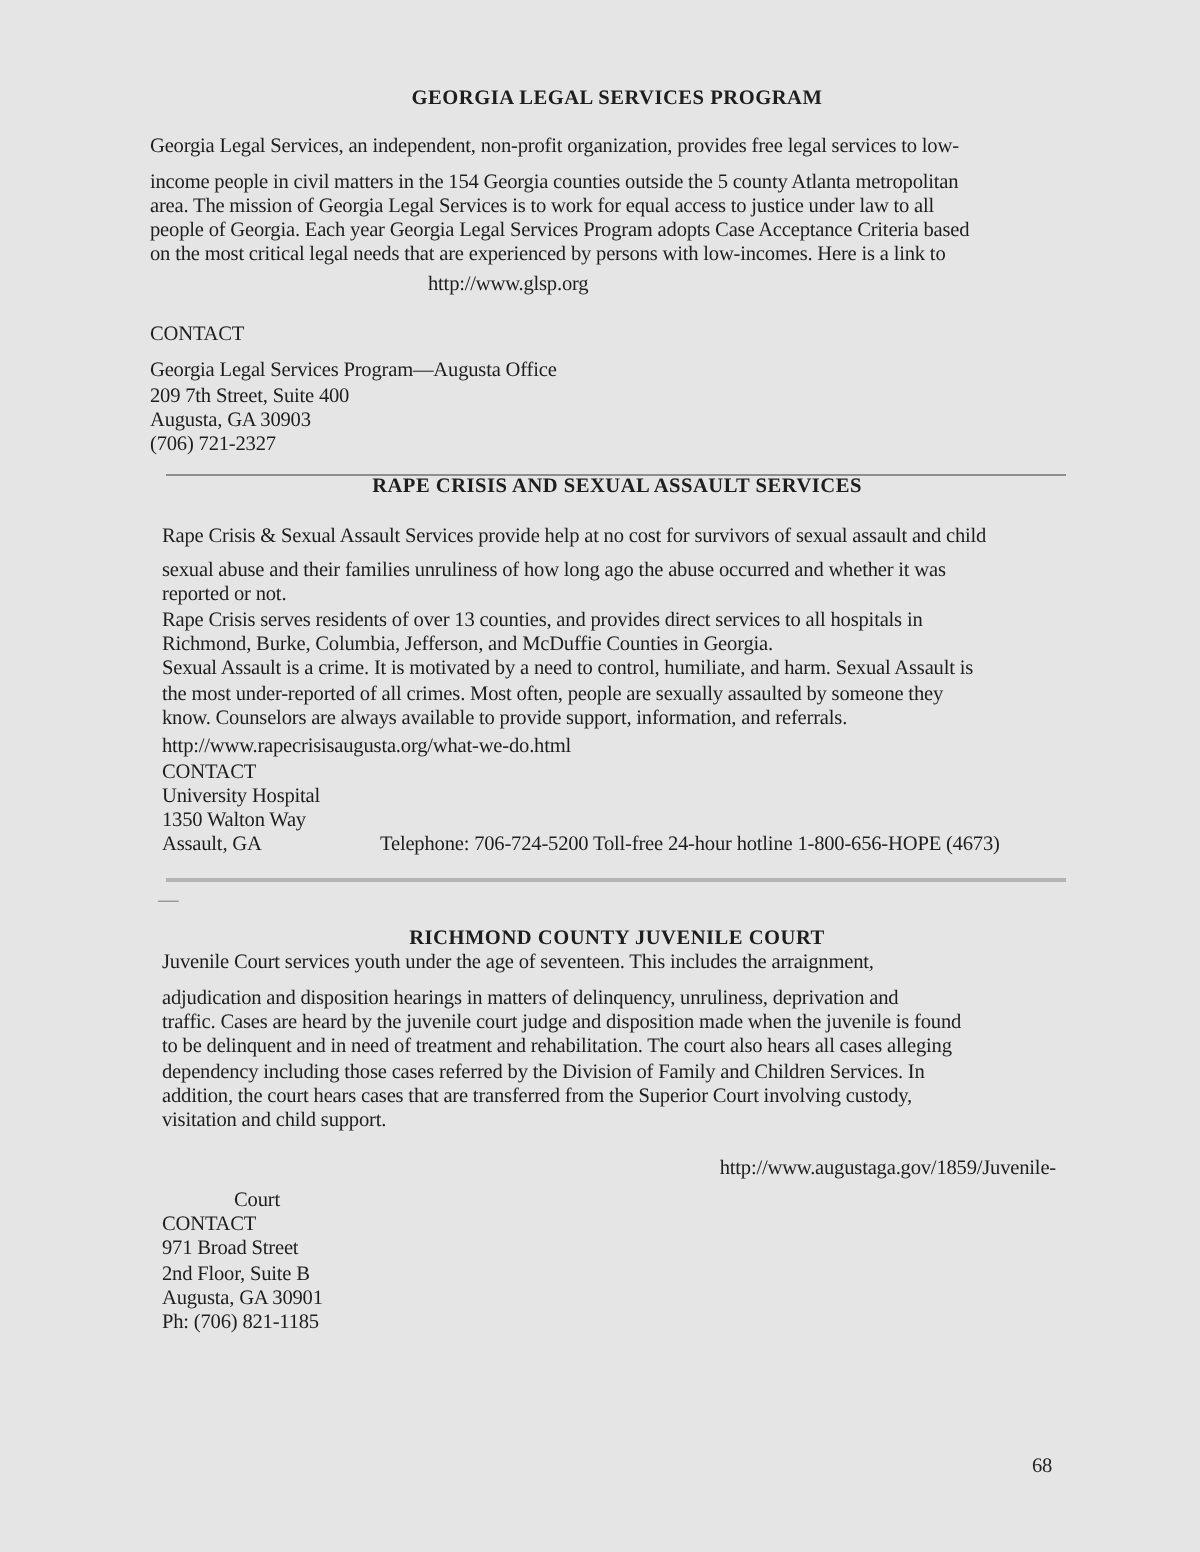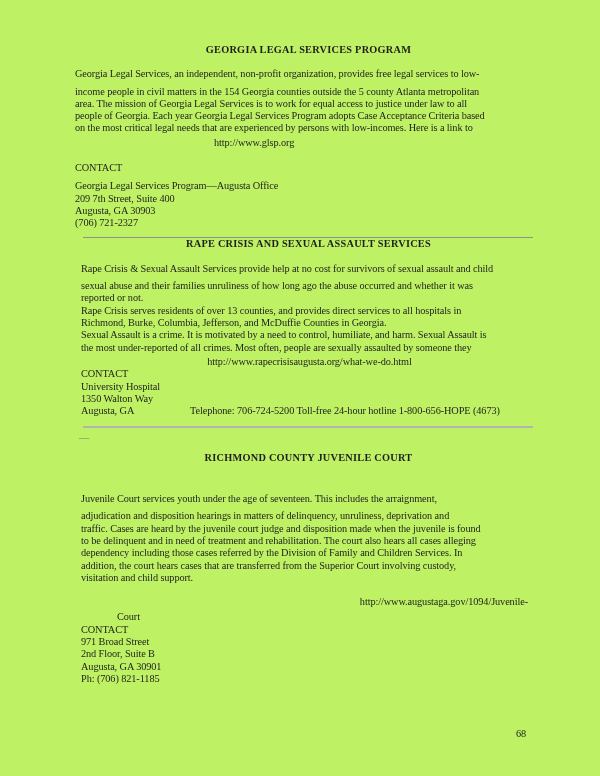--- a/index.html
+++ b/index.html
@@ -1,50 +1,50 @@
 <!DOCTYPE html>
 <html><head>
 <meta charset="utf-8">
 <style>
   html,body{margin:0;padding:0;background:#ffffff;}
   .page{
     position:relative;
     width:600px;height:776px;
-    background:#bef264;
+    background:#e5e5e5;
     font-family:"Liberation Serif","DejaVu Serif",serif;
     font-size:10.3px;
     line-height:12.3px;
     color:#1e1e1e;
     letter-spacing:-0.1px;
     box-sizing:border-box;
     overflow:hidden;
   }
   .content{padding:44px 58px 0 75px;}
   .tline{white-space:nowrap;}
   .section-title{
     text-align:center;
     font-weight:600;
     letter-spacing:0.25px;
     white-space:nowrap;
   }
   .para-first{margin-bottom:5px;white-space:nowrap;}
   .indent2{padding-left:6px;}
   .url-line{white-space:nowrap;}
   .url1{margin-left:139px;margin-top:2px;}
-  .url2{text-align:center;padding-right:4px;margin-top:2px;}
+  .url2{text-align:left;padding-right:4px;margin-top:2px;}
   .url3{text-align:right;padding-right:14px;margin-top:12px;}
   .contact1{margin-top:13px;}
   .addr1{margin-top:6px;font-family:Liberation Serif, serif;}
   .hrule{border:0;height:1px;background:#8f8f8f;margin:7px 0 0 8px;width:450px;}
   .hrule2{height:2px;background:#b3b3b3;margin-top:9px;}
   .dash-line{margin-top:4px;margin-left:4px;color:#7d7d7d;}
   .h2{}
   .h3{margin-top:7px;}
   .para2{margin-top:13px;}
-  .para3{margin-top:29px;}
+  .para3{margin-top:0;}
   .tel-row{display:flex;white-space:nowrap;}
   .tel-left{width:109px;flex:0 0 109px;}
   .court-cont{margin-top:3px;padding-left:36px;}
   .page-num{position:absolute;left:516px;top:728px;}
 </style>
 </head>
 <body>
 
 <div class="page">
   <div class="content">
@@ -73,49 +73,50 @@
       <div class="section-title h2">RAPE CRISIS AND SEXUAL ASSAULT SERVICES</div>
       <div class="indent2">
         <div class="para-first para2">Rape Crisis &amp; Sexual Assault Services provide help at no cost for survivors of sexual assault and child</div>
         <div>
             <div class="tline">sexual abuse and their families unruliness of how long ago the abuse occurred and whether it was</div>
             <div class="tline">reported or not.</div>
             <div class="tline">Rape Crisis serves residents of over 13 counties, and provides direct services to all hospitals in</div>
             <div class="tline">Richmond, Burke, Columbia, Jefferson, and McDuffie Counties in Georgia.</div>
             <div class="tline">Sexual Assault is a crime. It is motivated by a need to control, humiliate, and harm. Sexual Assault is</div>
             <div class="tline">the most under-reported of all crimes. Most often, people are sexually assaulted by someone they</div>
+            <div class="tline">know. Counselors are always available to provide support, information, and referrals.</div>
           </div>
         <div class="url-line url2">http://www.rapecrisisaugusta.org/what-we-do.html</div>
         <div>CONTACT</div>
         <div>
             <div class="tline">University Hospital</div>
             <div class="tline">1350 Walton Way</div>
           </div>
         <div class="tel-row">
-          <span class="tel-left">Augusta, GA</span>
+          <span class="tel-left">Assault, GA</span>
           <span>Telephone: 706-724-5200 Toll-free 24-hour hotline 1-800-656-HOPE (4673)</span>
         </div>
       </div>
       <div class="hrule hrule2"></div>
       <div class="dash-line">—</div>
     </div>
 
     <div>
       <div class="section-title h3">RICHMOND COUNTY JUVENILE COURT</div>
       <div class="indent2">
         <div class="para-first para3">Juvenile Court services youth under the age of seventeen. This includes the arraignment,</div>
         <div>
             <div class="tline">adjudication and disposition hearings in matters of delinquency, unruliness, deprivation and</div>
             <div class="tline">traffic. Cases are heard by the juvenile court judge and disposition made when the juvenile is found</div>
             <div class="tline">to be delinquent and in need of treatment and rehabilitation. The court also hears all cases alleging</div>
             <div class="tline">dependency including those cases referred by the Division of Family and Children Services. In</div>
             <div class="tline">addition, the court hears cases that are transferred from the Superior Court involving custody,</div>
             <div class="tline">visitation and child support.</div>
           </div>
-        <div class="url-line url3">http://www.augustaga.gov/1094/Juvenile-</div>
+        <div class="url-line url3">http://www.augustaga.gov/1859/Juvenile-</div>
         <div class="court-cont">Court</div>
         <div>CONTACT</div>
         <div>
             <div class="tline">971 Broad Street</div>
             <div class="tline">2nd Floor, Suite B</div>
             <div class="tline">Augusta, GA 30901</div>
             <div class="tline">Ph: (706) 821-1185</div>
           </div>
       </div>
     </div>

